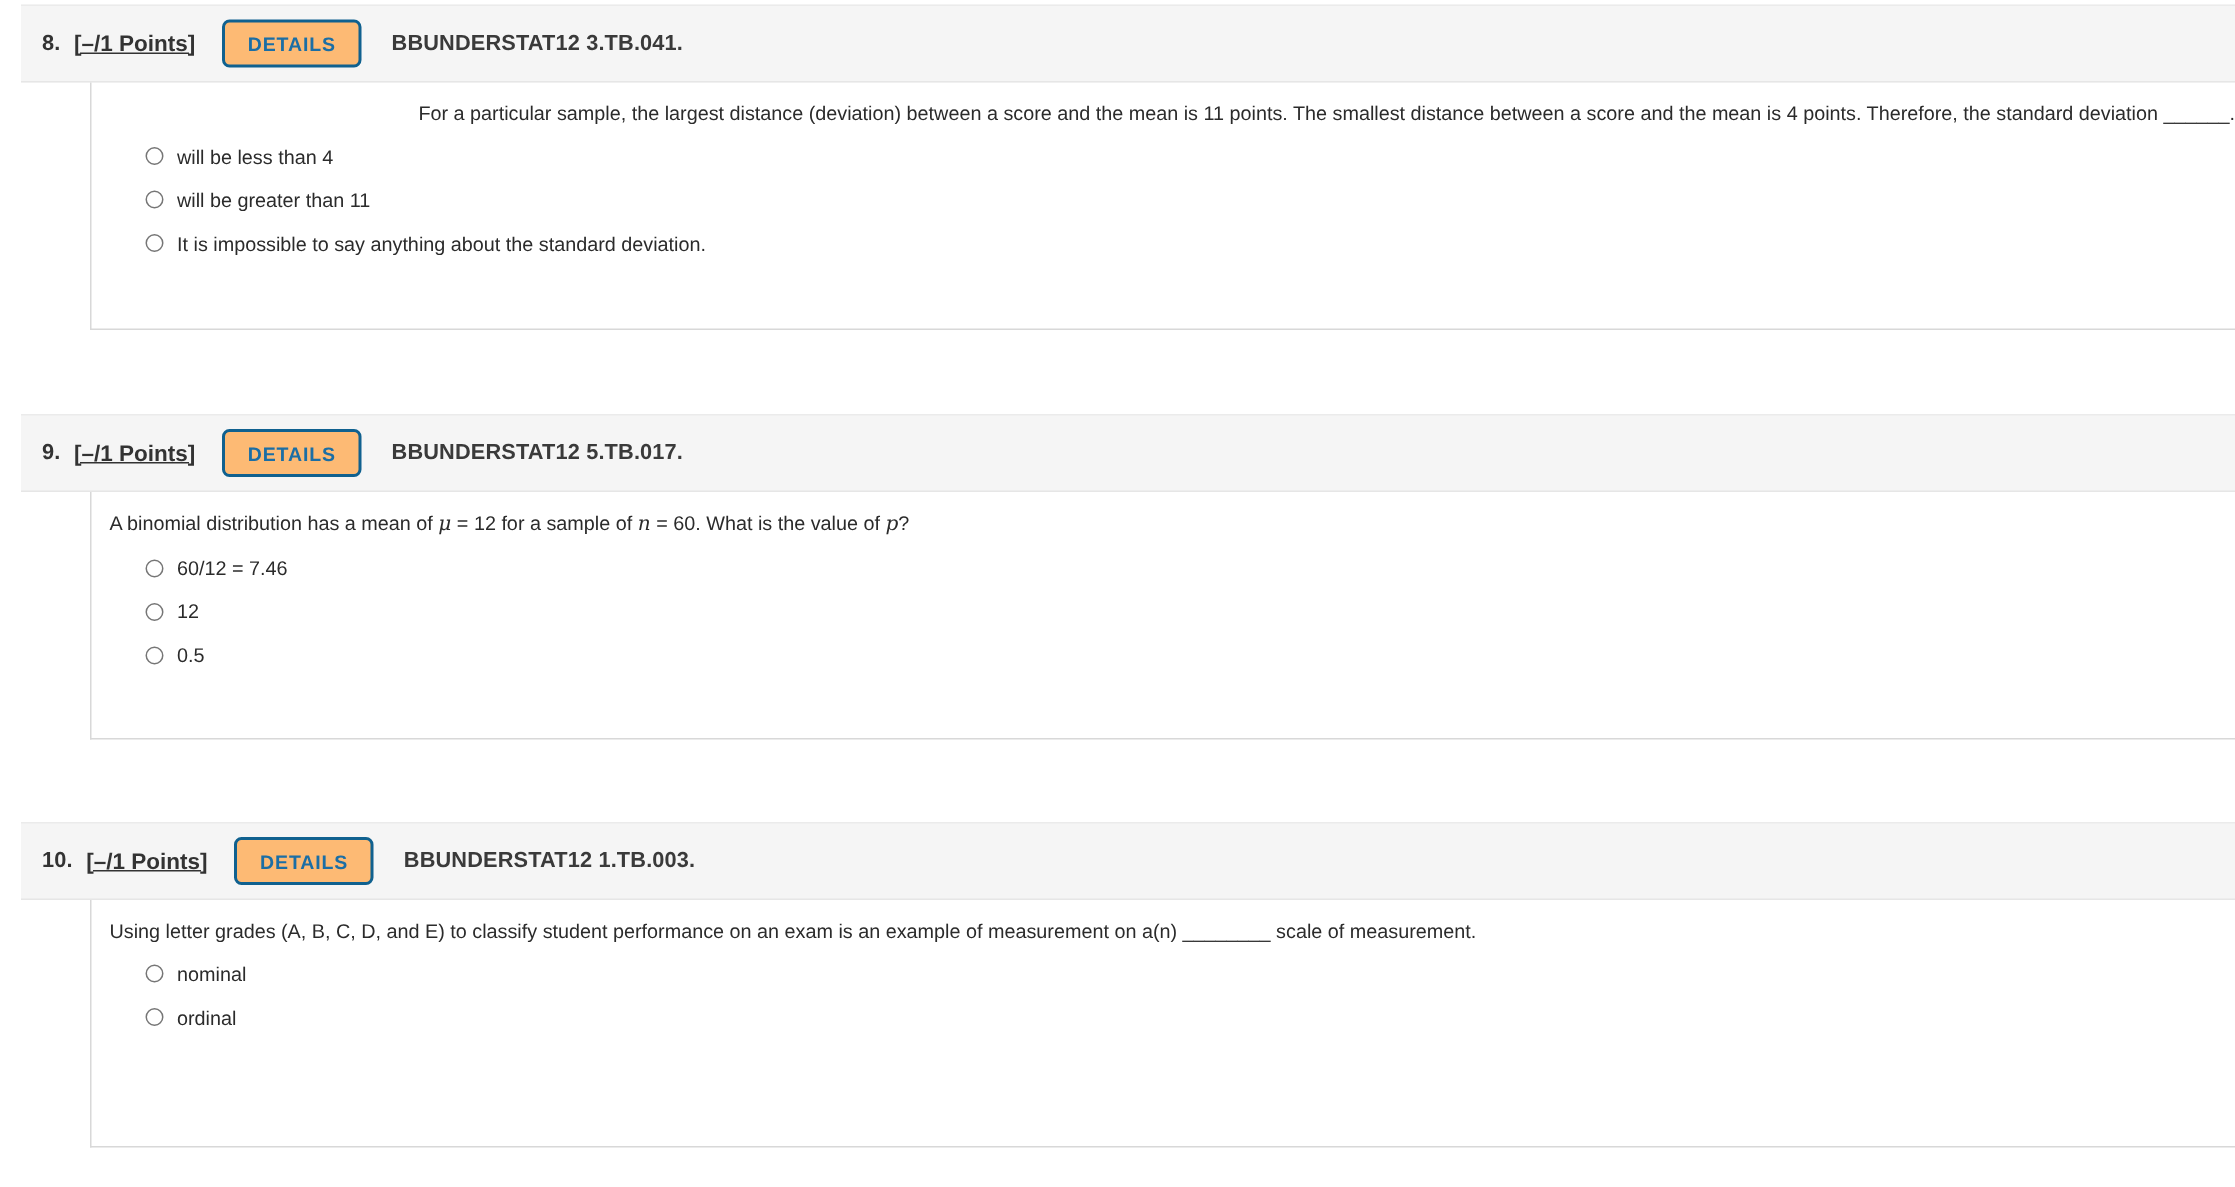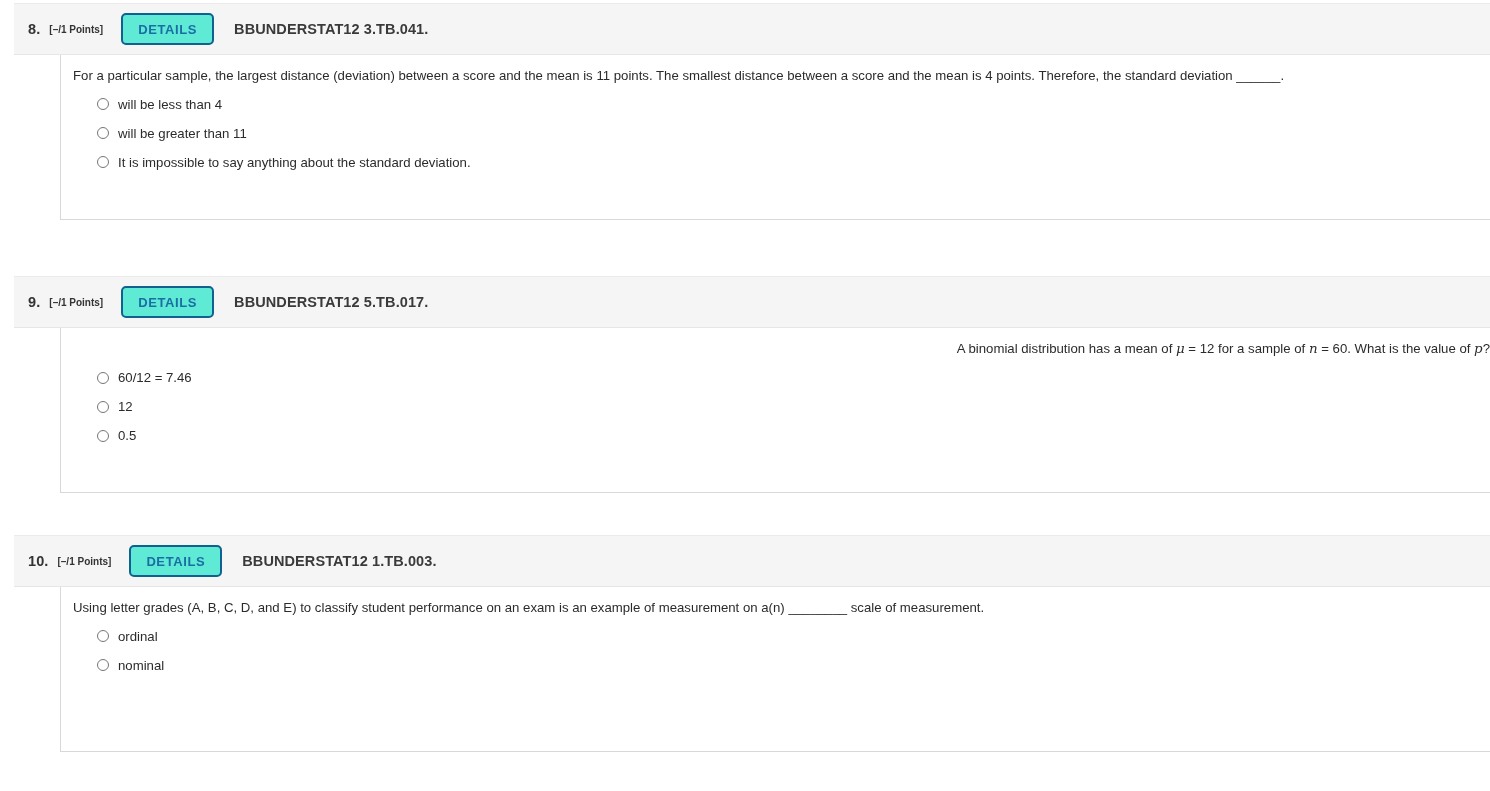--- a/index.html
+++ b/index.html
@@ -45,32 +45,33 @@
 
   .q-number {
     font-size: 14.5px;
     font-weight: bold;
     color: #333333;
     letter-spacing: 0.1px;
     white-space: nowrap;
   }
 
   .q-points {
-    font-size: 10px;
+    font-size: 15px;
     font-weight: bold;
     color: #333333;
     margin-left: 9px;
     white-space: nowrap;
+    text-decoration: underline;
   }
 
   .details-btn {
     margin-left: 18px;
     border: 2px solid #10618f;
     border-radius: 5px;
-    background: #5eead4;
+    background: #fdba74;
     color: #1b6ea5;
     font-family: "Liberation Sans", sans-serif;
     font-size: 13px;
     font-weight: bold;
     letter-spacing: 0.6px;
     padding: 8px 15px 7px 15px;
     line-height: 1;
     cursor: pointer;
   }
 
@@ -146,21 +147,21 @@
 
 <div class="page">
 
   <section class="question" style="top:3px;">
     <div class="q-header">
       <span class="q-number">8.</span>
       <span class="q-points">[–/1 Points]</span>
       <button class="details-btn">DETAILS</button>
       <span class="q-code">BBUNDERSTAT12 3.TB.041.</span>
     </div>
-    <div class="q-body" style="height:165px;">
+    <div class="q-body" style="height:165px;text-align:right;">
       <div class="q-prompt">
         <span>For a particular sample, the largest distance (deviation) between a score and the mean is 11 points. The smallest distance between a score and the mean is 4 points. Therefore, the standard deviation </span><span class="blank">______</span><span>.</span>
       </div>
       <ul class="options">
         <li class="option">
           <span class="radio"></span>
           <span class="option-label">will be less than 4</span>
         </li>
         <li class="option">
           <span class="radio"></span>
@@ -174,58 +175,58 @@
     </div>
   </section>
 
   <section class="question" style="top:276px;">
     <div class="q-header">
       <span class="q-number">9.</span>
       <span class="q-points">[–/1 Points]</span>
       <button class="details-btn">DETAILS</button>
       <span class="q-code">BBUNDERSTAT12 5.TB.017.</span>
     </div>
-    <div class="q-body" style="height:165px;text-align:right;">
+    <div class="q-body" style="height:165px;">
       <div class="q-prompt">
         <span>A binomial distribution has a mean of </span><span class="math">μ</span><span> = 12 for a sample of </span><span class="math">n</span><span> = 60. What is the value of </span><span class="math">p</span><span>?</span>
       </div>
       <ul class="options">
         <li class="option">
           <span class="radio"></span>
           <span class="option-label">60/12 = 7.46</span>
         </li>
         <li class="option">
           <span class="radio"></span>
           <span class="option-label">12</span>
         </li>
         <li class="option">
           <span class="radio"></span>
           <span class="option-label">0.5</span>
         </li>
       </ul>
     </div>
   </section>
 
-  <section class="question" style="top:535px;">
+  <section class="question" style="top:548px;">
     <div class="q-header">
       <span class="q-number">10.</span>
       <span class="q-points">[–/1 Points]</span>
       <button class="details-btn">DETAILS</button>
       <span class="q-code">BBUNDERSTAT12 1.TB.003.</span>
     </div>
     <div class="q-body" style="height:165px;">
       <div class="q-prompt">
         <span>Using letter grades (A, B, C, D, and E) to classify student performance on an exam is an example of measurement on a(n) </span><span class="blank">________</span><span> scale of measurement.</span>
       </div>
       <ul class="options">
         <li class="option">
           <span class="radio"></span>
+          <span class="option-label">nominal</span>
+        </li>
+        <li class="option">
+          <span class="radio"></span>
           <span class="option-label">ordinal</span>
         </li>
-        <li class="option">
-          <span class="radio"></span>
-          <span class="option-label">nominal</span>
-        </li>
       </ul>
     </div>
   </section>
 
 </div>
 
 </body></html>

